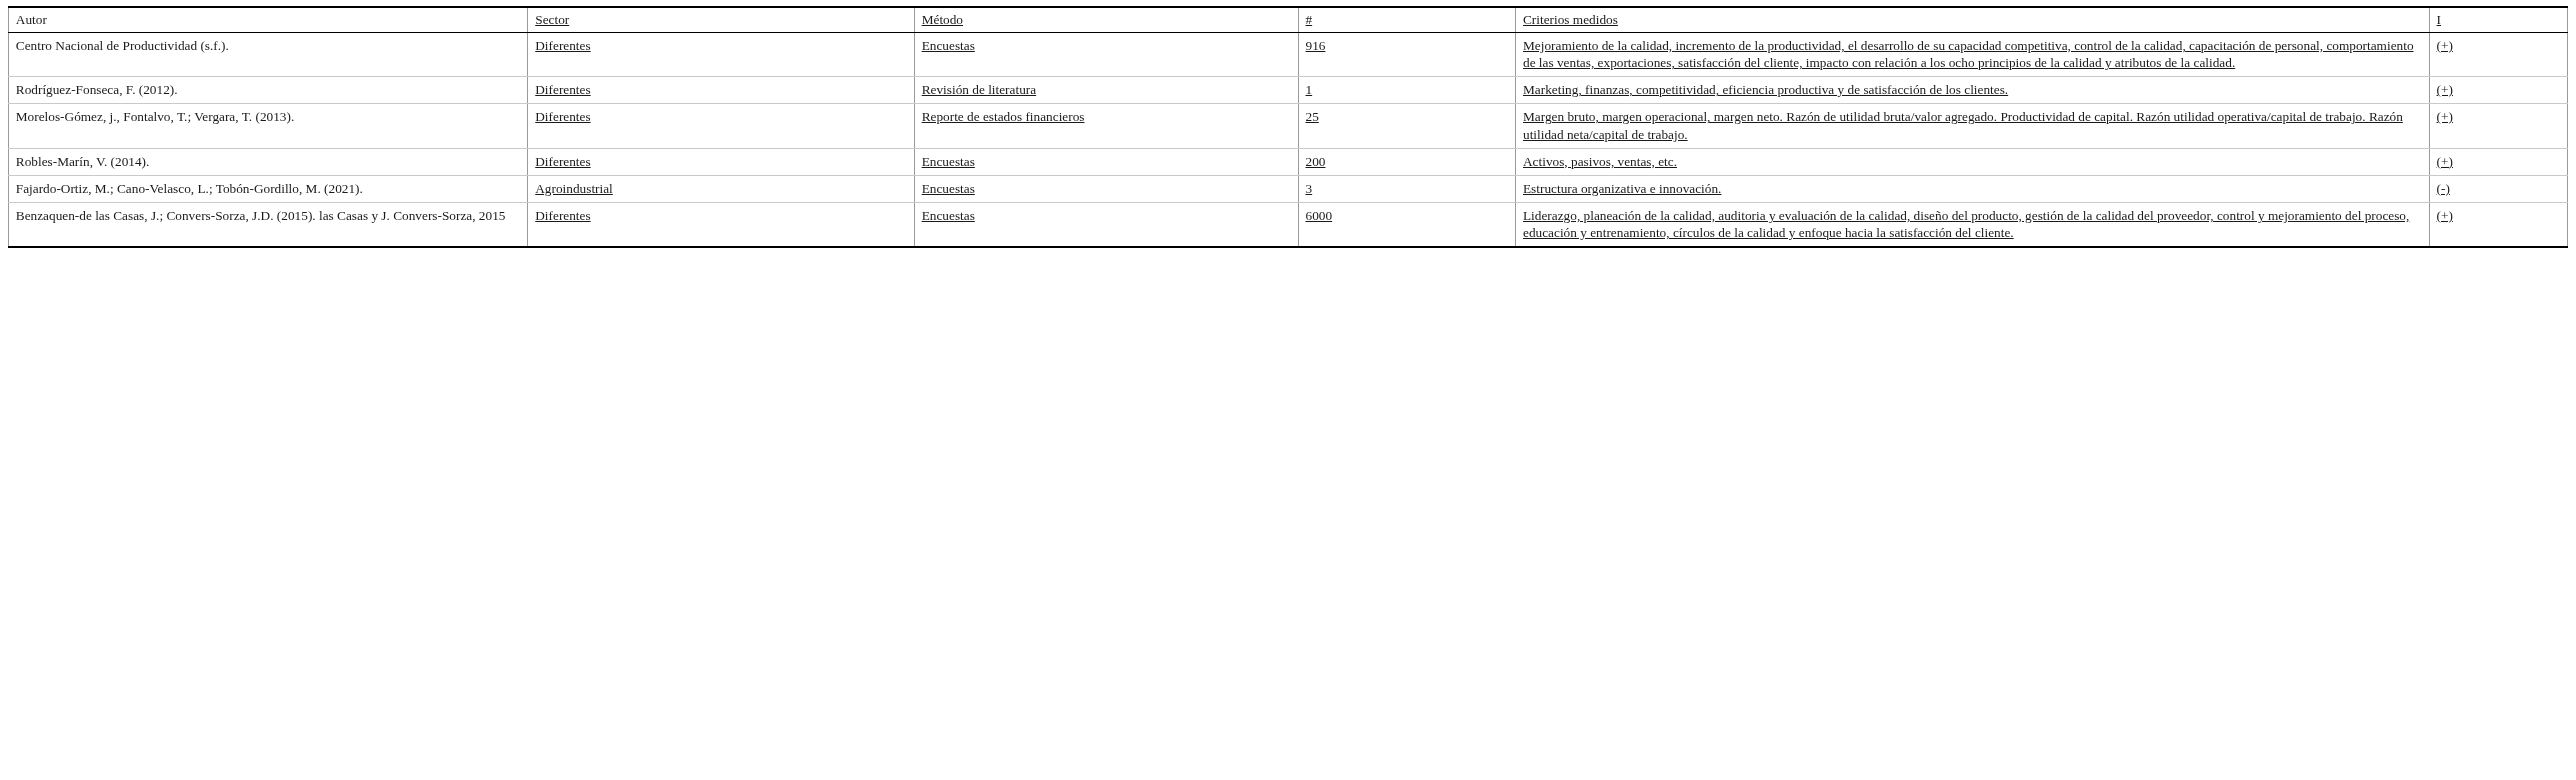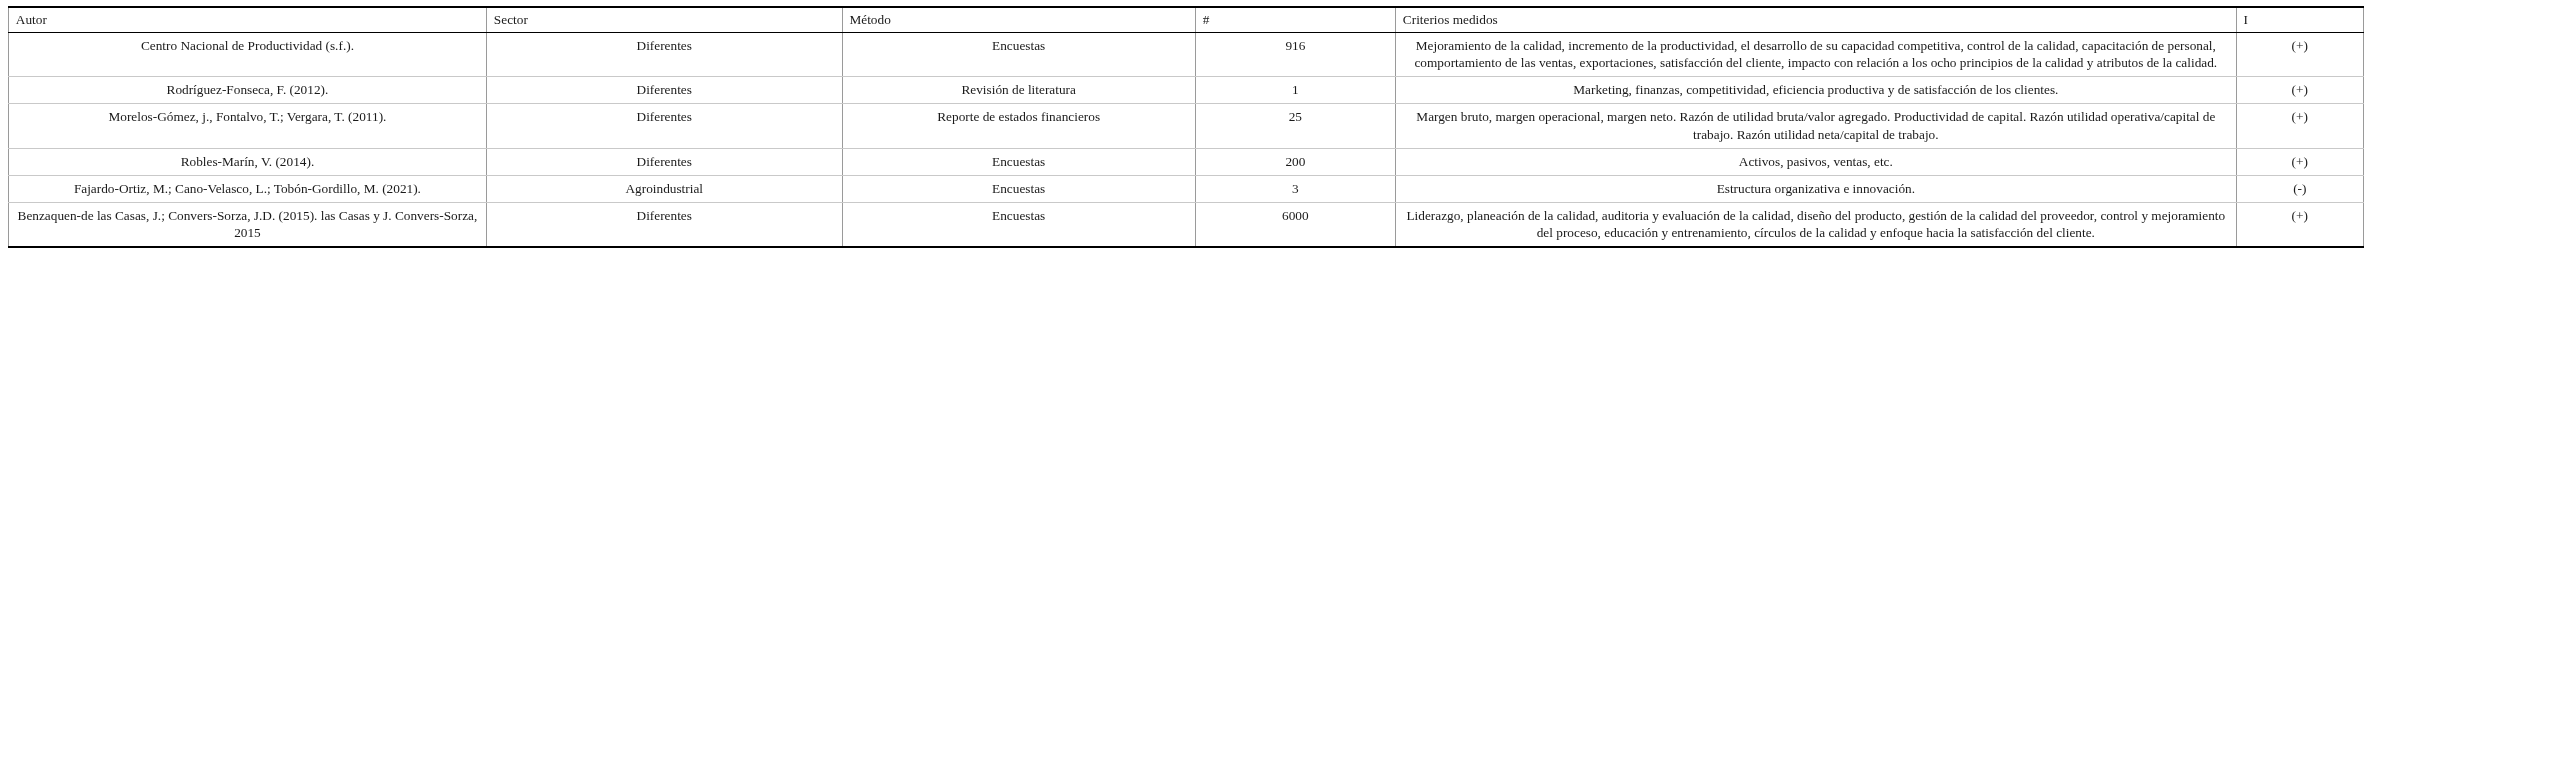--- a/index.html
+++ b/index.html
@@ -10,21 +10,21 @@
     min-height: 781px;
     font-family: "Liberation Serif", "DejaVu Serif", serif;
     color: #1a1a1a;
   }
   .page {
     padding: 5.9px 7.9px 0 7.9px;
     box-sizing: border-box;
     width: 100%;
   }
   table.results {
-    width: 2356px;
+    width: 2560px;
     border-collapse: collapse;
     table-layout: fixed;
     border-top: 2px solid #000;
     border-bottom: 2px solid #000;
     border-left: 1px solid #9a9a9a;
     border-right: 1px solid #9a9a9a;
     font-size: 13.3px;
     line-height: 1.3;
   }
   table.results th {
@@ -33,28 +33,28 @@
     border-bottom: 1.5px solid #000;
     padding: 3px 6.9px 3.9px 6.9px;
     vertical-align: top;
     white-space: nowrap;
     overflow: hidden;
   }
   table.results td {
     padding: 3.9px 6.9px 4.9px 6.9px;
     vertical-align: top;
     border-bottom: 1px solid #c9c9c9;
-    text-align: center;
   }
   table.results tbody tr:last-child td {
     border-bottom: none;
   }
   table.results th + th,
   table.results td + td {
     border-left: 1px solid #9a9a9a;
+    text-decoration: underline;
   }
   col.c-autor     { width: 20.3%; }
   col.c-sector    { width: 15.1%; }
   col.c-metodo    { width: 15.0%; }
   col.c-num       { width: 8.5%;  }
   col.c-criterios { width: 35.7%; }
   col.c-impacto   { width: 5.4%;  }
 </style>
 </head>
 <body>
@@ -90,21 +90,21 @@
         </tr>
         <tr>
           <td>Rodríguez-Fonseca, F. (2012).</td>
           <td>Diferentes</td>
           <td>Revisión de literatura</td>
           <td>1</td>
           <td>Marketing, finanzas, competitividad, eficiencia productiva y de satisfacción de los clientes.</td>
           <td>(+)</td>
         </tr>
         <tr>
-          <td>Morelos-Gómez, j., Fontalvo, T.; Vergara, T. (2011).</td>
+          <td>Morelos-Gómez, j., Fontalvo, T.; Vergara, T. (2013).</td>
           <td>Diferentes</td>
           <td>Reporte de estados financieros</td>
           <td>25</td>
           <td>Margen bruto, margen operacional, margen neto. Razón de utilidad bruta/valor agregado. Productividad de capital. Razón utilidad operativa/capital de trabajo. Razón utilidad neta/capital de trabajo.</td>
           <td>(+)</td>
         </tr>
         <tr>
           <td>Robles-Marín, V. (2014).</td>
           <td>Diferentes</td>
           <td>Encuestas</td>

